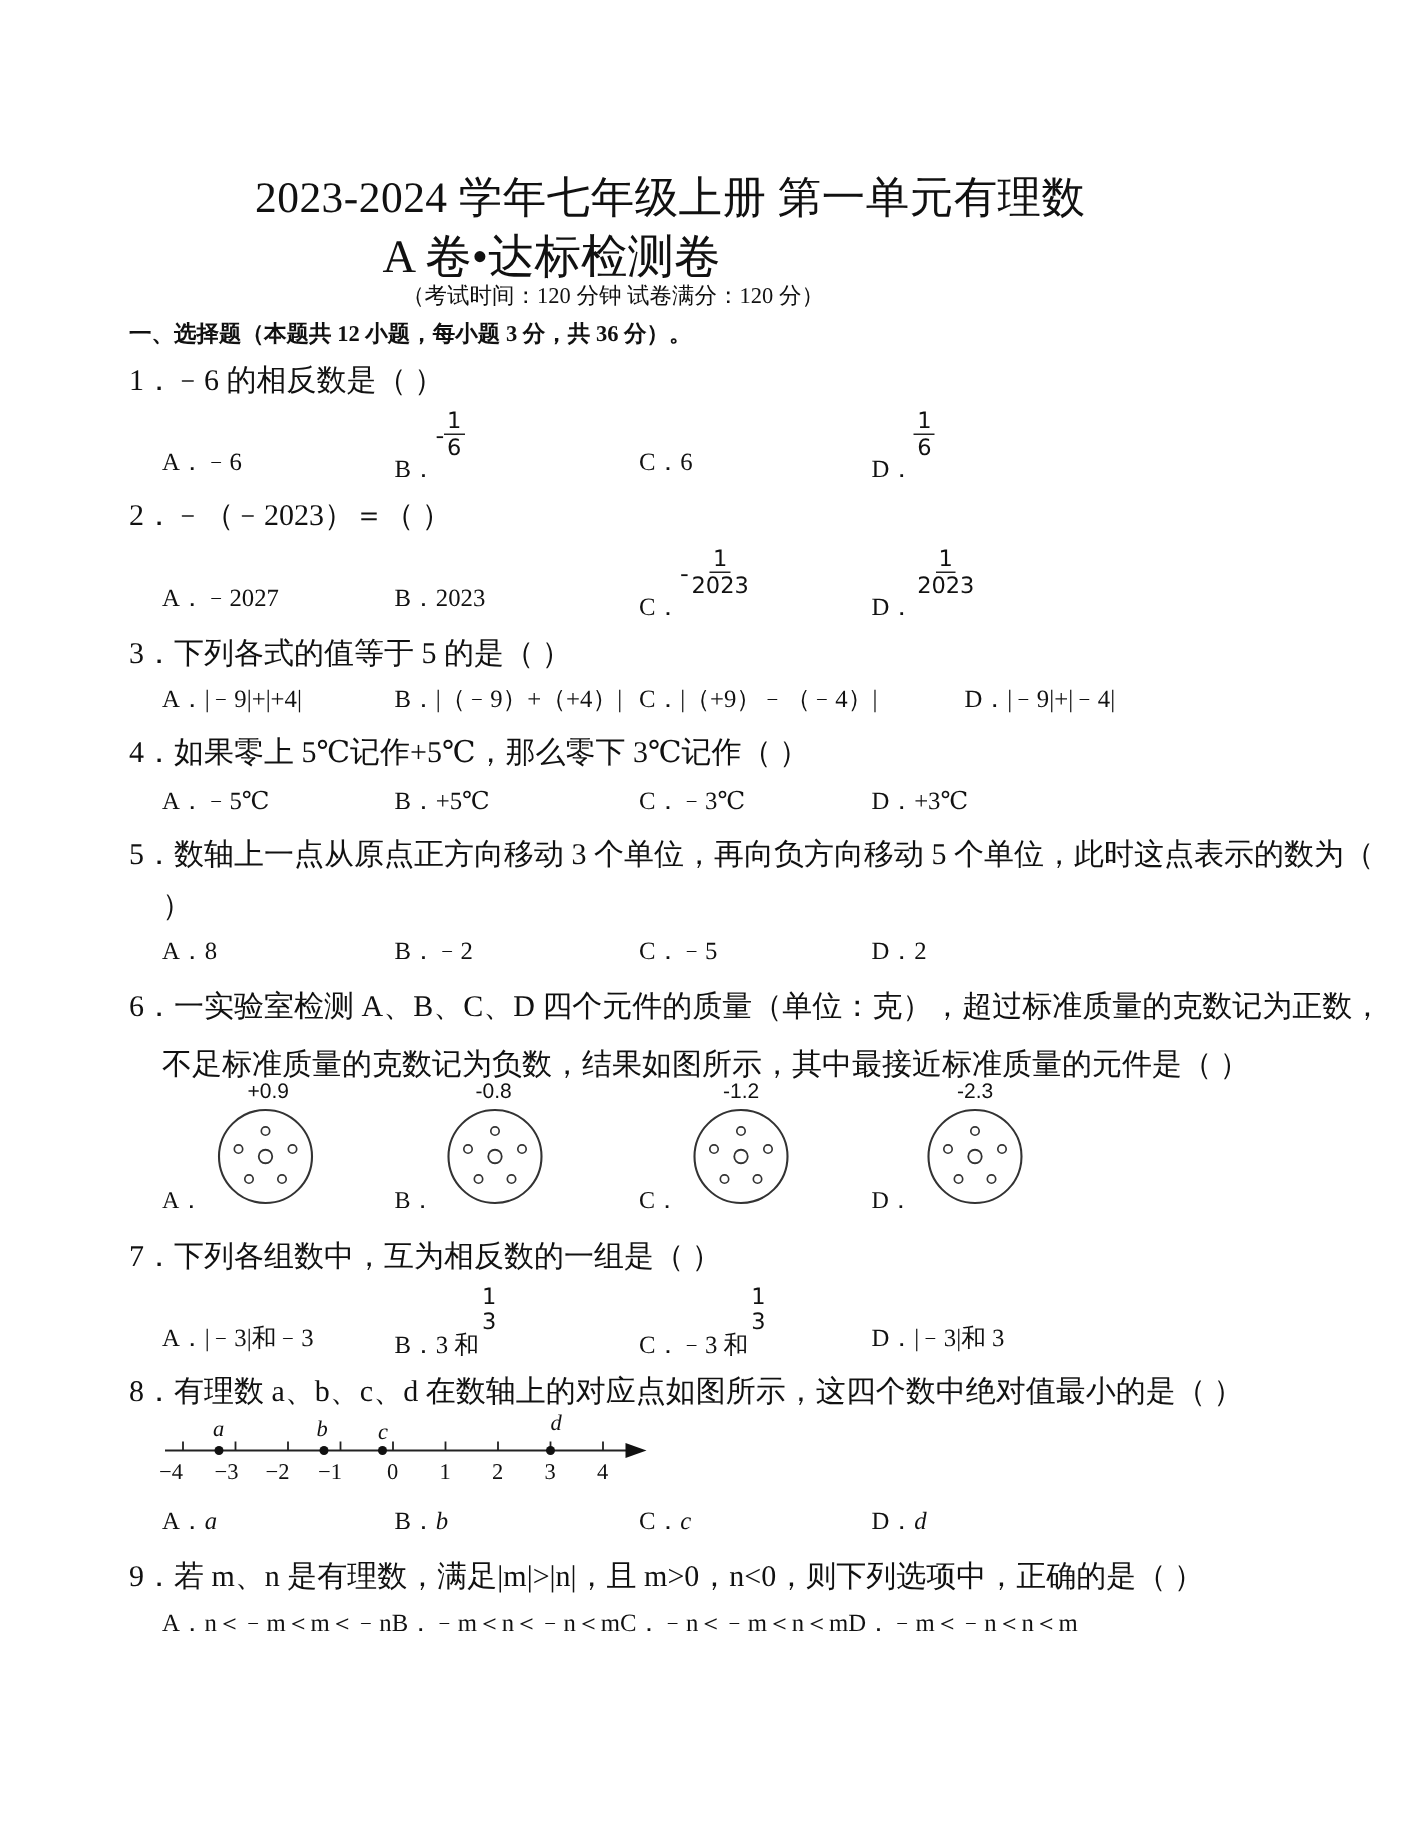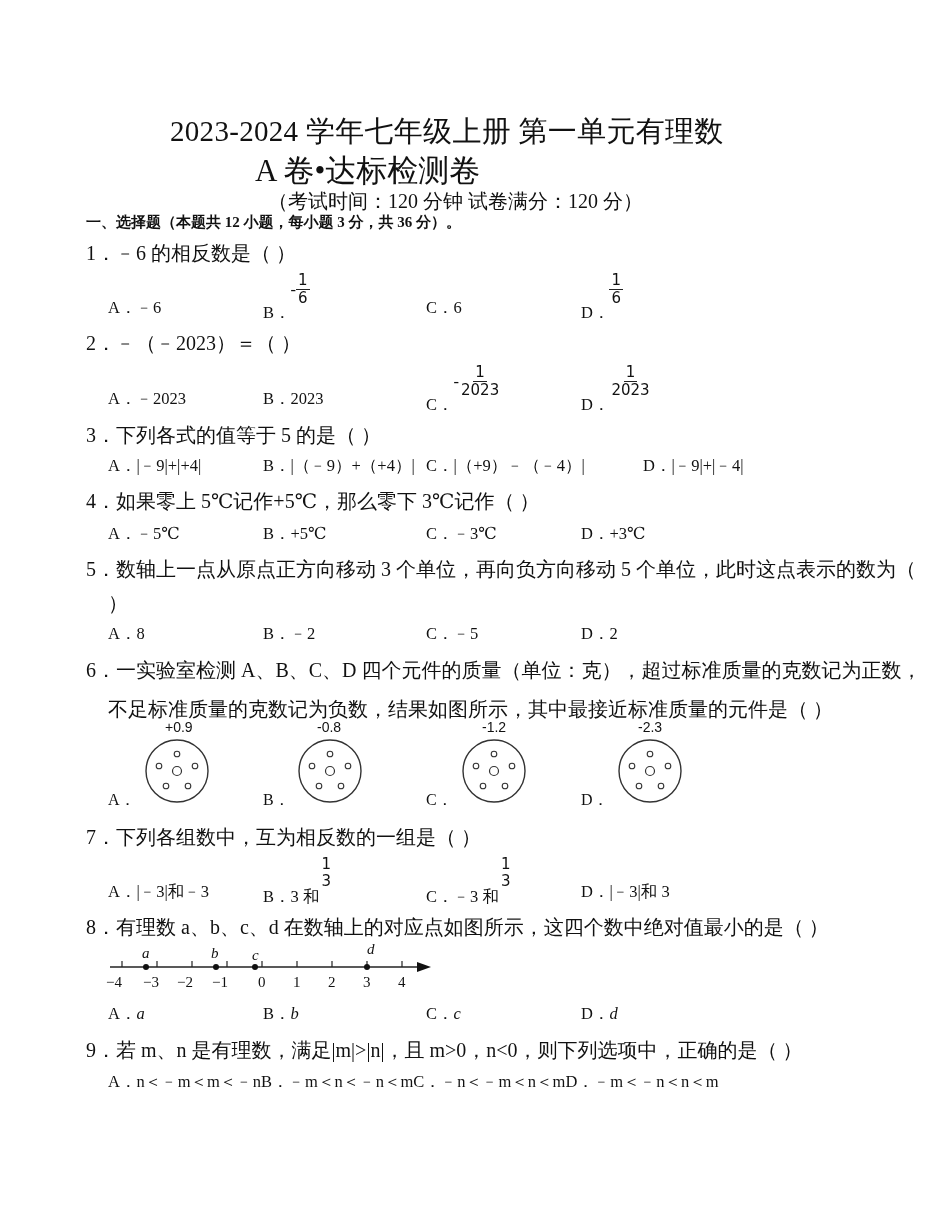--- a/index.html
+++ b/index.html
@@ -1,21 +1,21 @@
 <!DOCTYPE html>
 <html><head>
 <meta charset="utf-8">
 <style>
   html,body{margin:0;padding:0;background:#fff;}
   body{width:950px;height:1230px;position:relative;overflow:hidden;
        font-family:"Liberation Serif","DejaVu Serif",serif;color:#111;}
   .abs{position:absolute;white-space:nowrap;}
   .title1{left:170px;top:112px;font-size:29px;letter-spacing:0.3px;}
   .title2{left:255px;top:150px;font-size:31px;}
-  .sub{left:268px;top:188px;font-size:20px;}
+  .sub{left:268px;top:188px;font-size:15px;}
   .sec{left:86px;top:213px;font-size:15px;font-weight:bold;}
   .q{font-size:20px;}
   .opt{font-size:16.5px;}
   .frac{display:inline-flex;flex-direction:column;align-items:center;vertical-align:middle;
         font-family:"DejaVu Sans","Liberation Sans",sans-serif;font-size:15px;line-height:17px;}
   .frac .num{border-bottom:1.3px solid #222;padding:0 2px;}
   .frac .den{padding:0 2px;}
   .it{font-style:italic;}
   .part-label{font-size:16px;}
   .circ-val{font-family:"Liberation Sans",sans-serif;font-size:14px;}
@@ -42,21 +42,21 @@
 <div class="abs opt" style="left:581px;top:272px;">
   <span style="position:relative;top:25px;">D．</span><span class="frac">
       <span class="num">1</span>
       <span class="den">6</span>
     </span>
 </div>
 
 <div class="abs q" style="left:86px;top:330px;">
   <span>2．</span><span>﹣（﹣2023）＝（        ）</span>
 </div>
-<div class="abs opt" style="left:108px;top:388px;"><span>A．</span><span>﹣2023</span></div>
+<div class="abs opt" style="left:108px;top:388px;"><span>A．</span><span>﹣2027</span></div>
 <div class="abs opt" style="left:263px;top:388px;"><span>B．</span><span>2023</span></div>
 <div class="abs opt" style="left:426px;top:364px;">
   <span style="position:relative;top:25px;">C．</span><span style="position:relative;top:2px;">-</span><span class="frac">
       <span class="num">1</span>
       <span class="den">2023</span>
     </span>
 </div>
 <div class="abs opt" style="left:581px;top:364px;">
   <span style="position:relative;top:25px;">D．</span><span class="frac">
       <span class="num">1</span>

